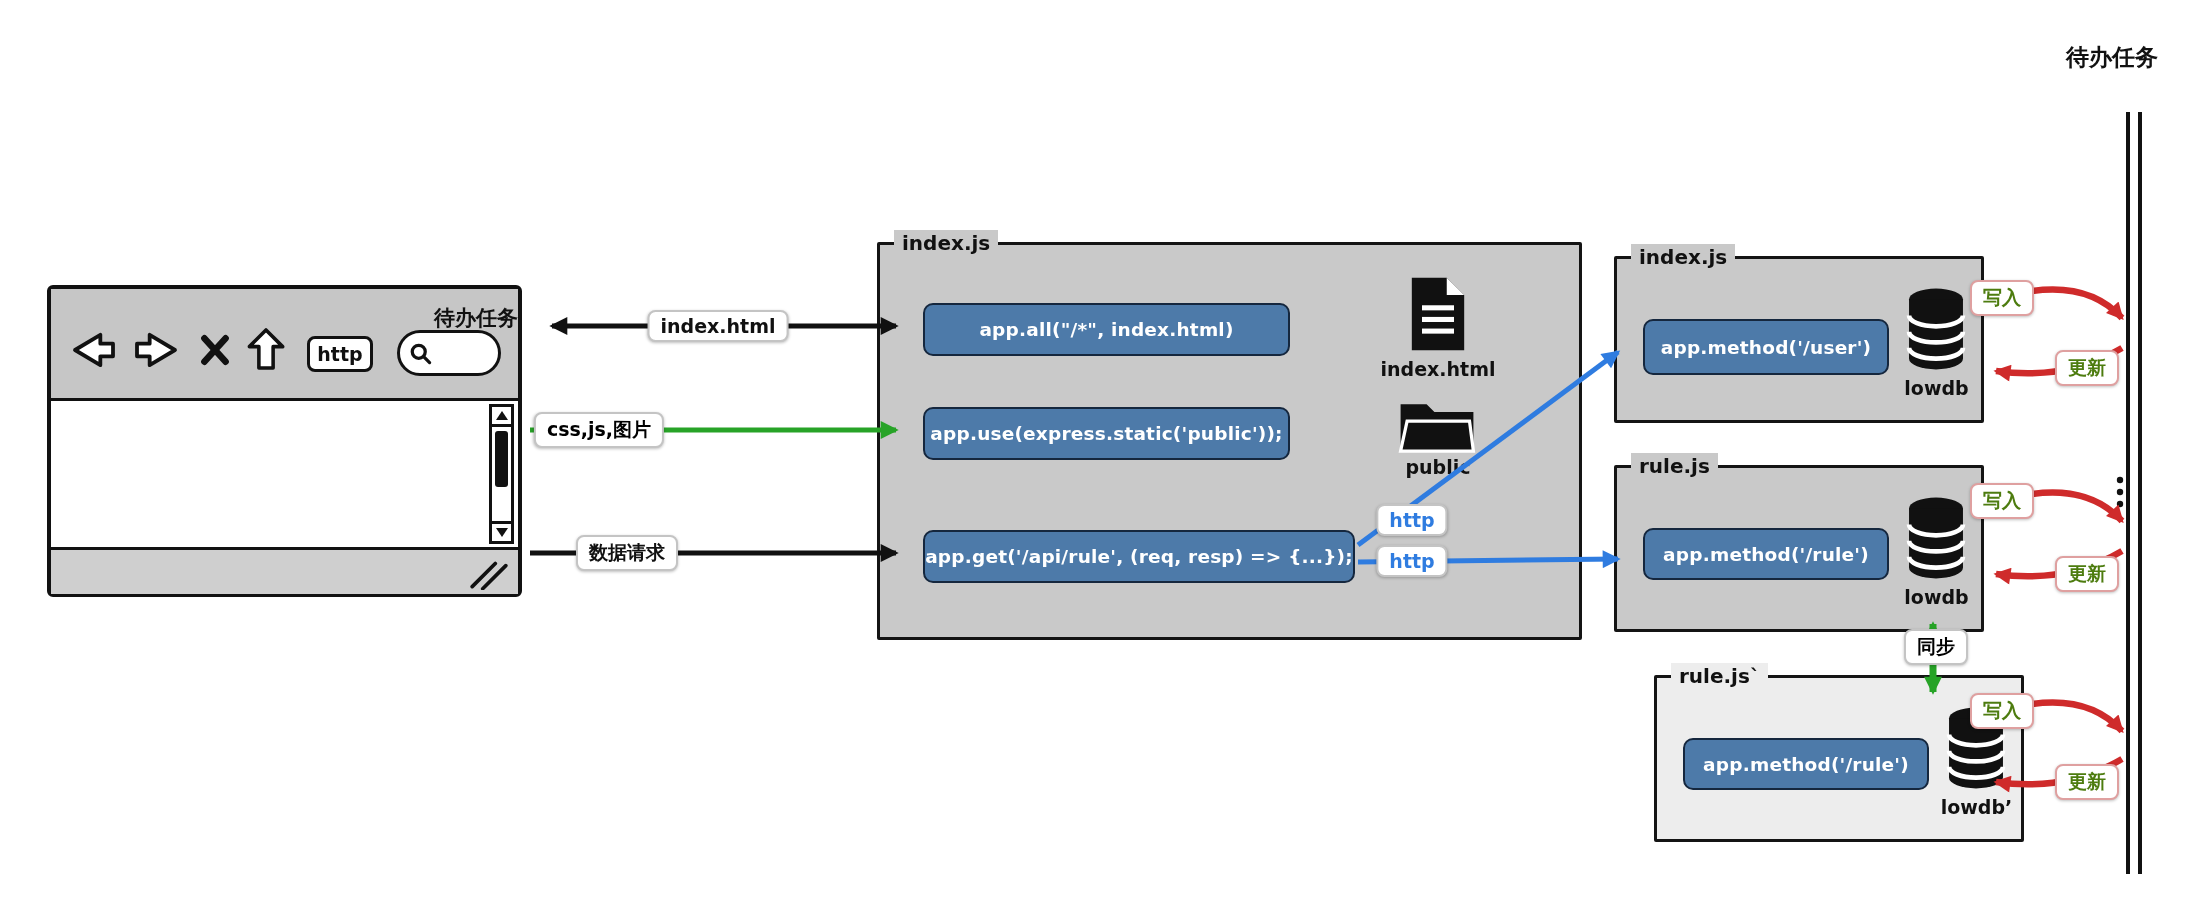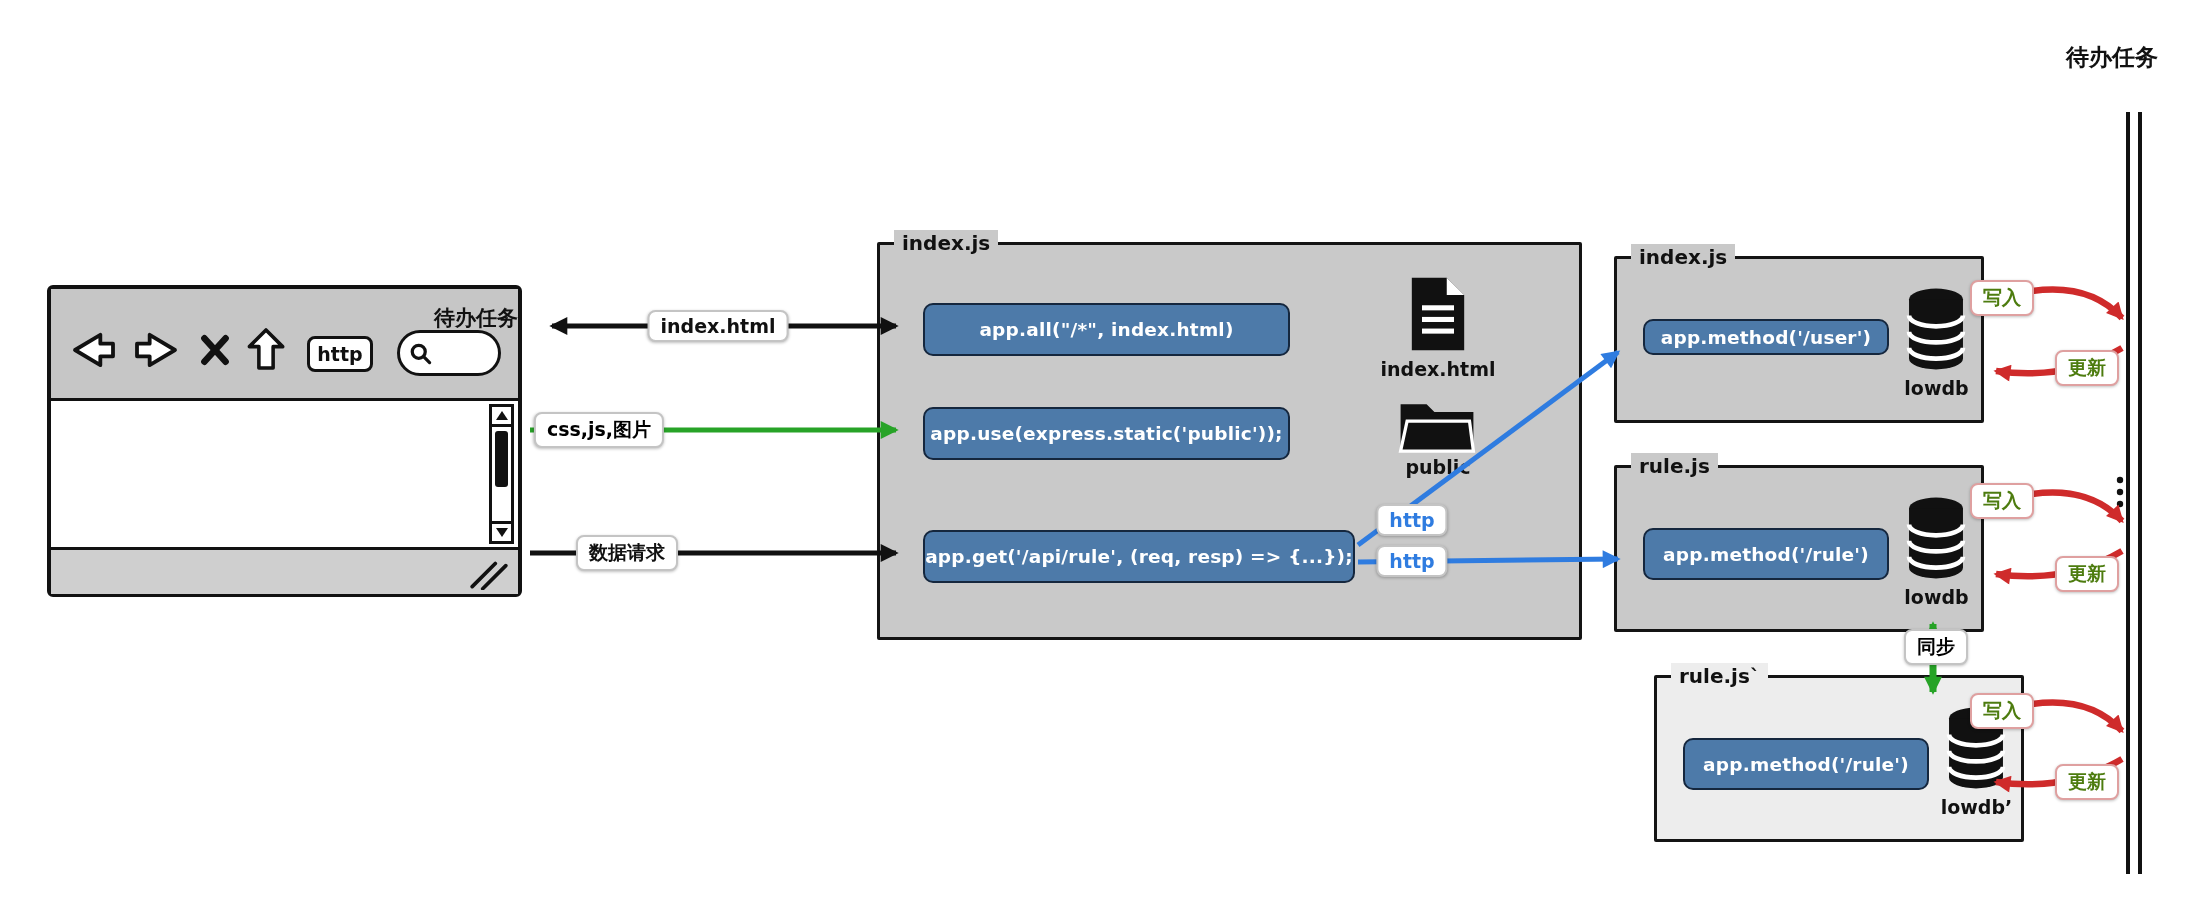--- a/index.html
+++ b/index.html
@@ -132,21 +132,21 @@
 
     <svg class="abs" style="left:518px;top:150px;width:78px;height:60px" viewBox="0 0 60 44">
       <path d="M2,6 L22,6 L28,12 L58,12 L58,42 L2,42 Z" fill="#111"></path>
       <path d="M7,19 L55,19 L58,42 L2,42 Z" fill="#111" stroke="#fff" stroke-width="2.5"></path>
     </svg>
     <div class="iconlabel" style="left:496px;top:211px;width:124px">public</div>
   </div>
 
   <div class="panel" style="left:1614px;top:256px;width:370px;height:167px">
     <span class="panel-title">index.js</span>
-    <div class="codebox" style="left:26px;top:60px;width:246px;height:36px">app.method('/user')</div>
+    <div class="codebox" style="left:26px;top:60px;width:246px;height:56px">app.method('/user')</div>
     <svg class="abs" style="left:288px;top:26px;width:62px;height:88px" viewBox="0 0 46 64">
       <ellipse cx="23" cy="10" rx="20" ry="8" fill="#111"></ellipse>
       <rect x="3" y="10" width="40" height="44" fill="#111"></rect>
       <ellipse cx="23" cy="54" rx="20" ry="8" fill="#111"></ellipse>
       <path d="M3,22 a20,8 0 0 0 40,0" stroke="#fff" stroke-width="3.5" fill="none"></path>
       <path d="M3,34 a20,8 0 0 0 40,0" stroke="#fff" stroke-width="3.5" fill="none"></path>
       <path d="M3,46 a20,8 0 0 0 40,0" stroke="#fff" stroke-width="3.5" fill="none"></path>
     </svg>
     <div class="iconlabel" style="left:272px;top:118px;width:95px">lowdb</div>
   </div>

